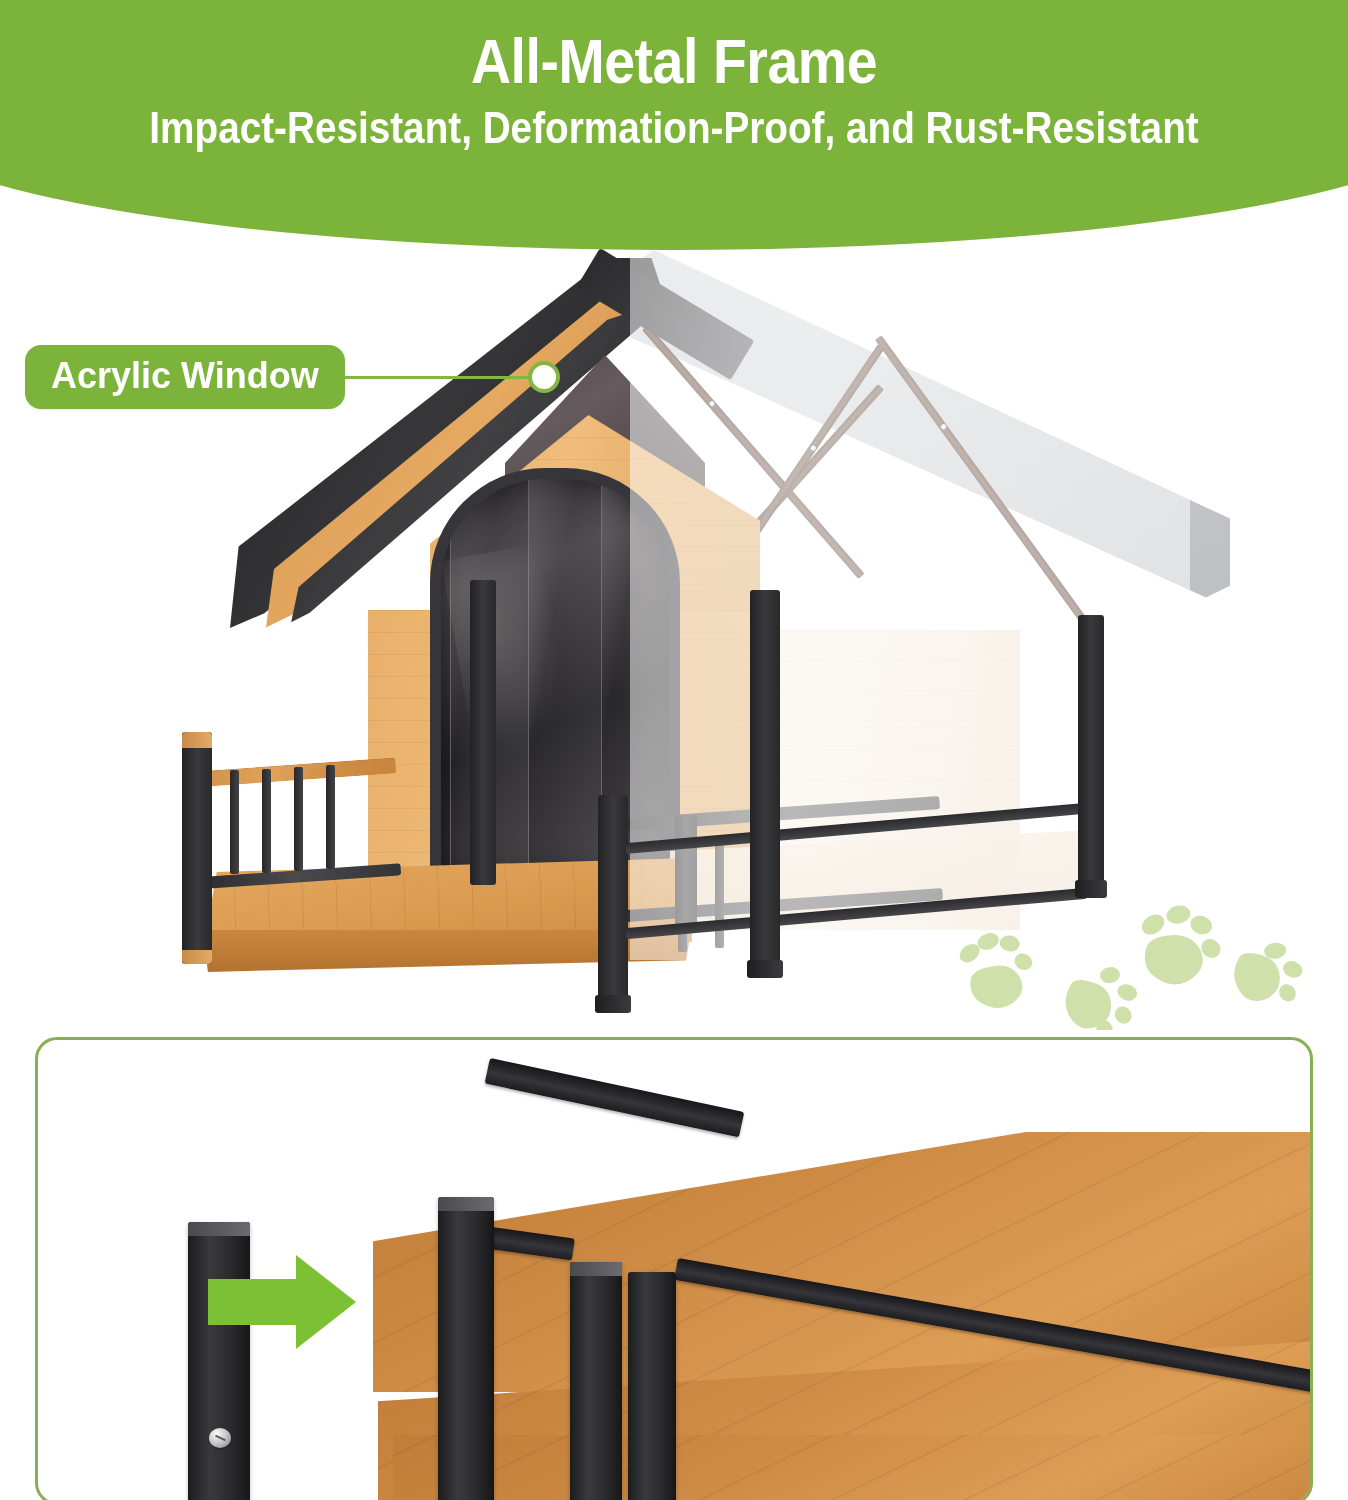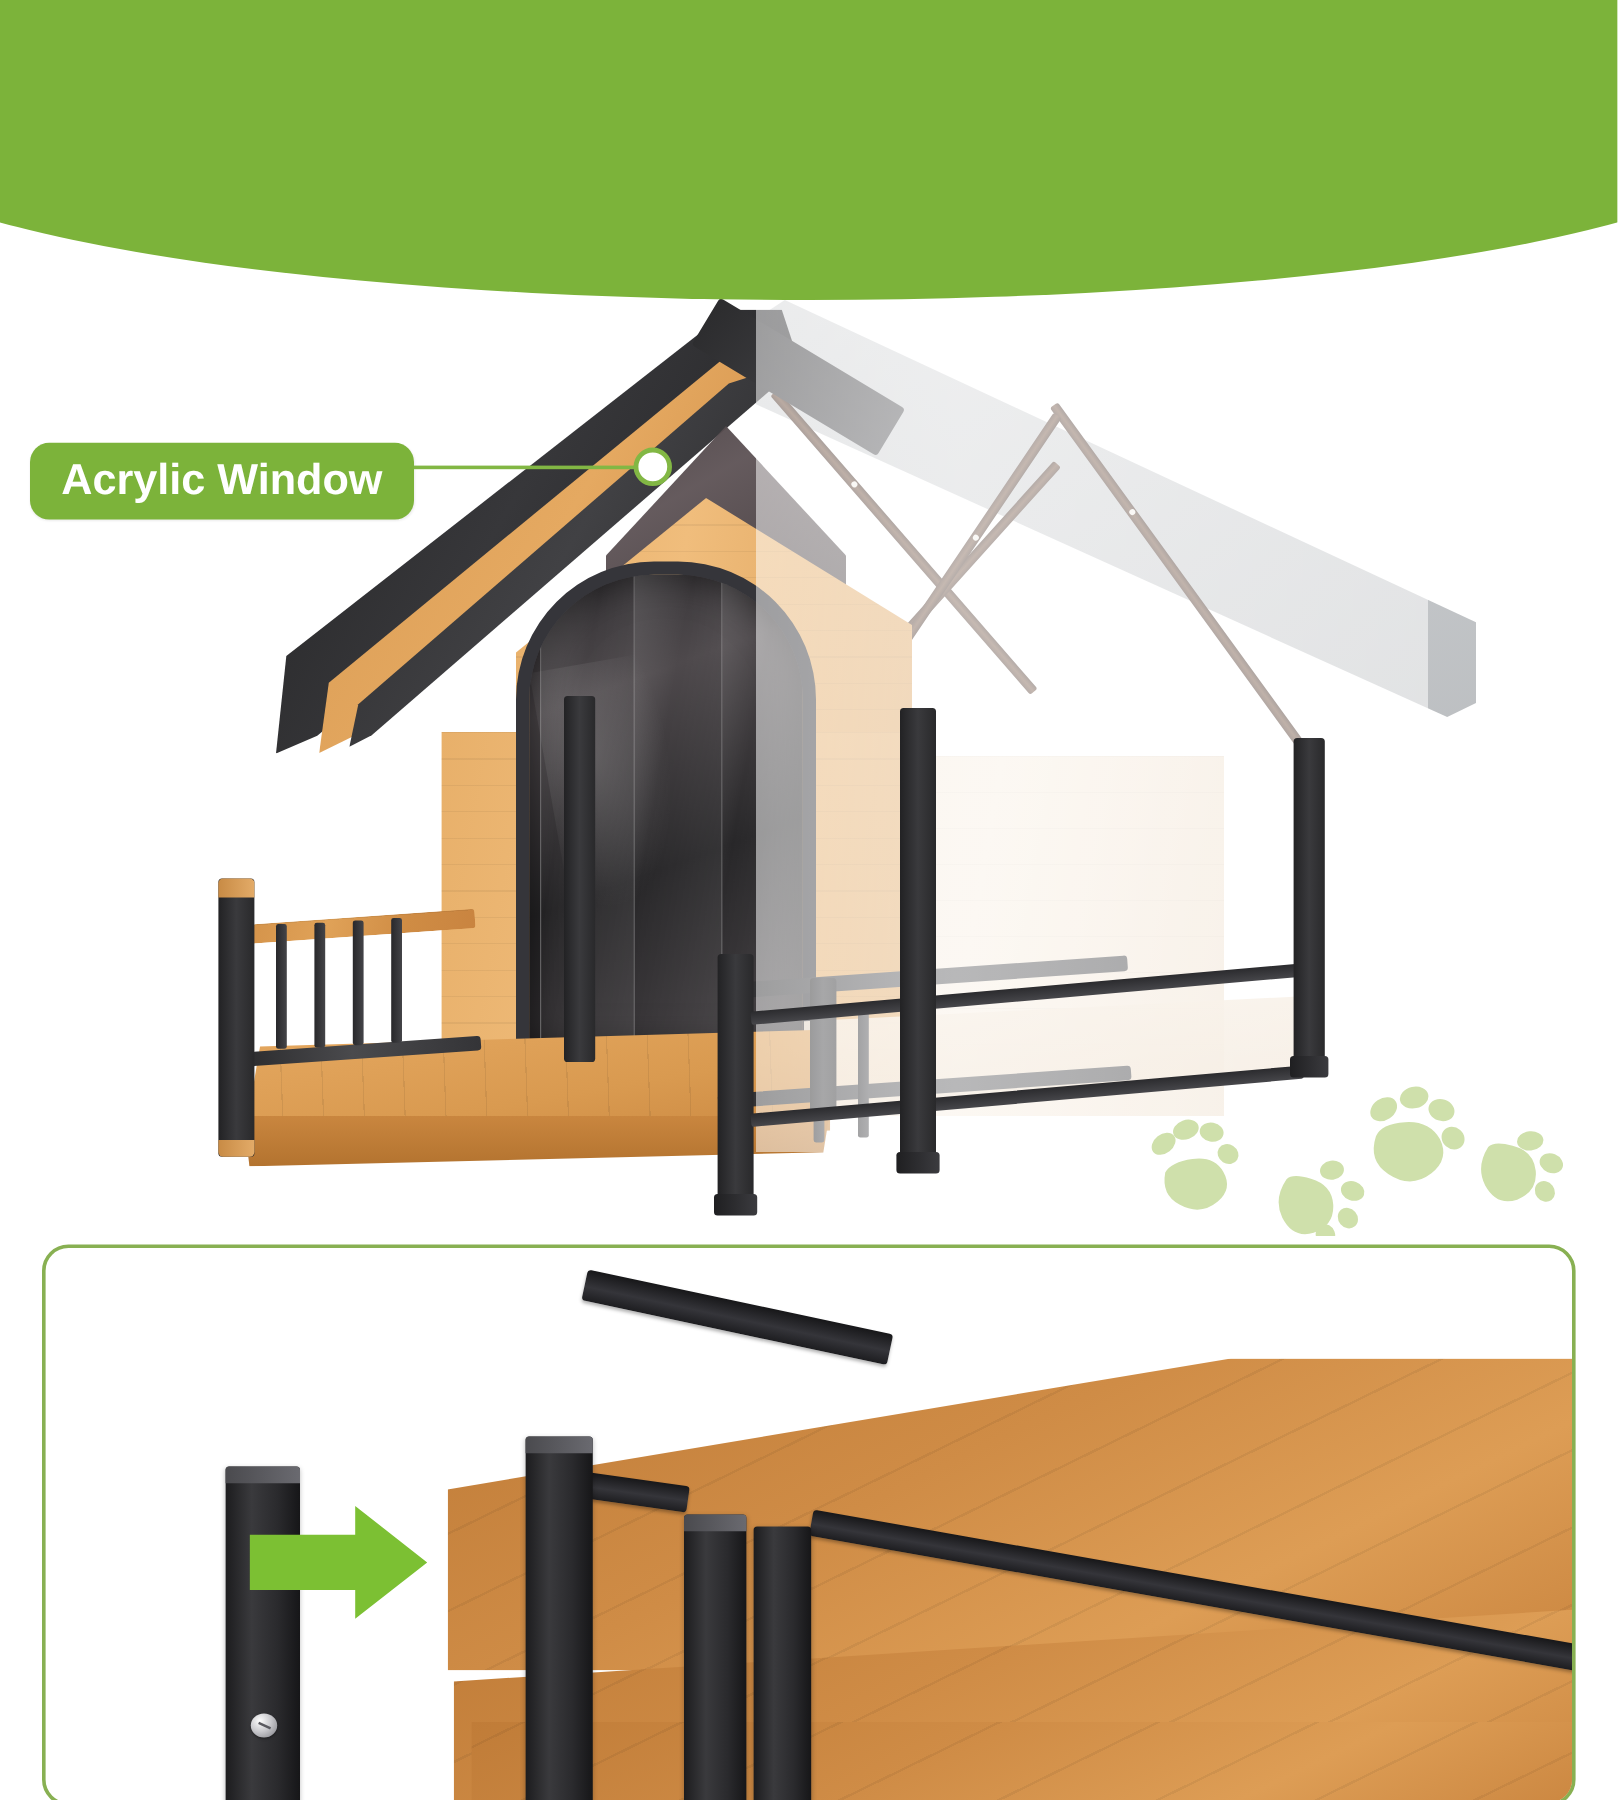--- a/index.html
+++ b/index.html
@@ -62,21 +62,20 @@
   .callout-pill{
     background:#7cb33a; color:#fff;
     border-radius:16px;
     padding:13px 26px 15px 26px;
     font-size:36px; font-weight:bold;
     font-family:"Liberation Sans Narrow","Liberation Sans", sans-serif;
     letter-spacing:0px;
     white-space:nowrap;
     line-height:1;
     box-shadow:0 1px 2px rgba(0,0,0,.08);
-    margin-top:24px;
   }
   .callout-line{
     width:185px; height:3px; background:#82b744;
   }
   .callout-dot{
     width:32px; height:32px; border-radius:50%;
     background:#ffffff; border:4px solid #82b744;
     margin-left:-2px;
   }
 
@@ -265,20 +264,24 @@
     position:absolute; border-radius:3px;
     background:linear-gradient(180deg,#171719 0%,#35353a 55%,#1d1d20 100%);
     box-shadow:0 2px 3px rgba(0,0,0,.3);
   }
 </style>
 </head>
 <body>
 
 <div class="header-banner">
   <div class="header-shape"></div>
+  <div class="header-text-wrap">
+    <div class="header-title">All-Metal Frame</div>
+    <div class="header-sub">Impact-Resistant, Deformation-Proof, and Rust-Resistant</div>
+  </div>
 </div>
 
 <div class="hero">
 
   <div class="house">
 
     <div class="roof-r"></div>
 
     <div class="brace" style="left:512px; top:90px; width:8px; height:330px; transform:rotate(-41deg); transform-origin:top left;"></div>
     <div class="brace" style="left:560px; top:365px; width:8px; height:290px; transform:rotate(-138deg); transform-origin:top left;"></div>

